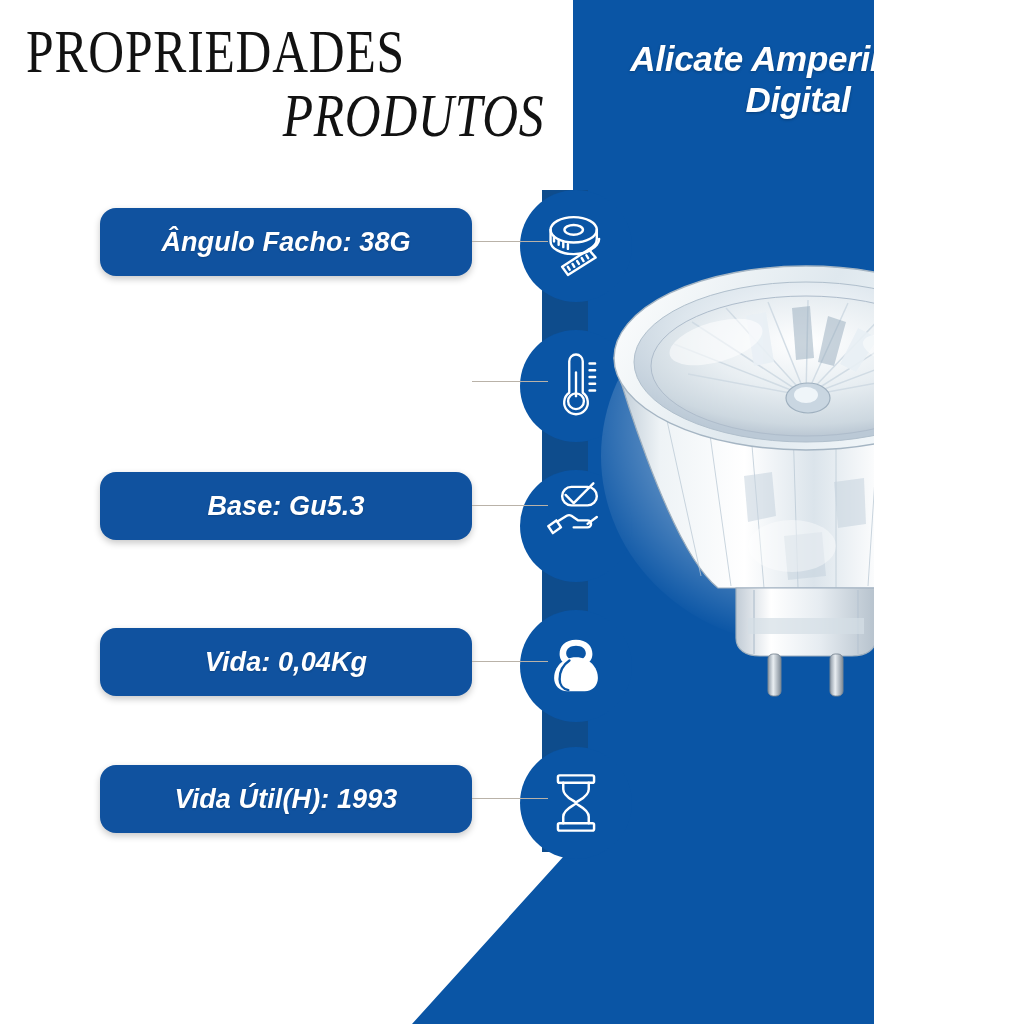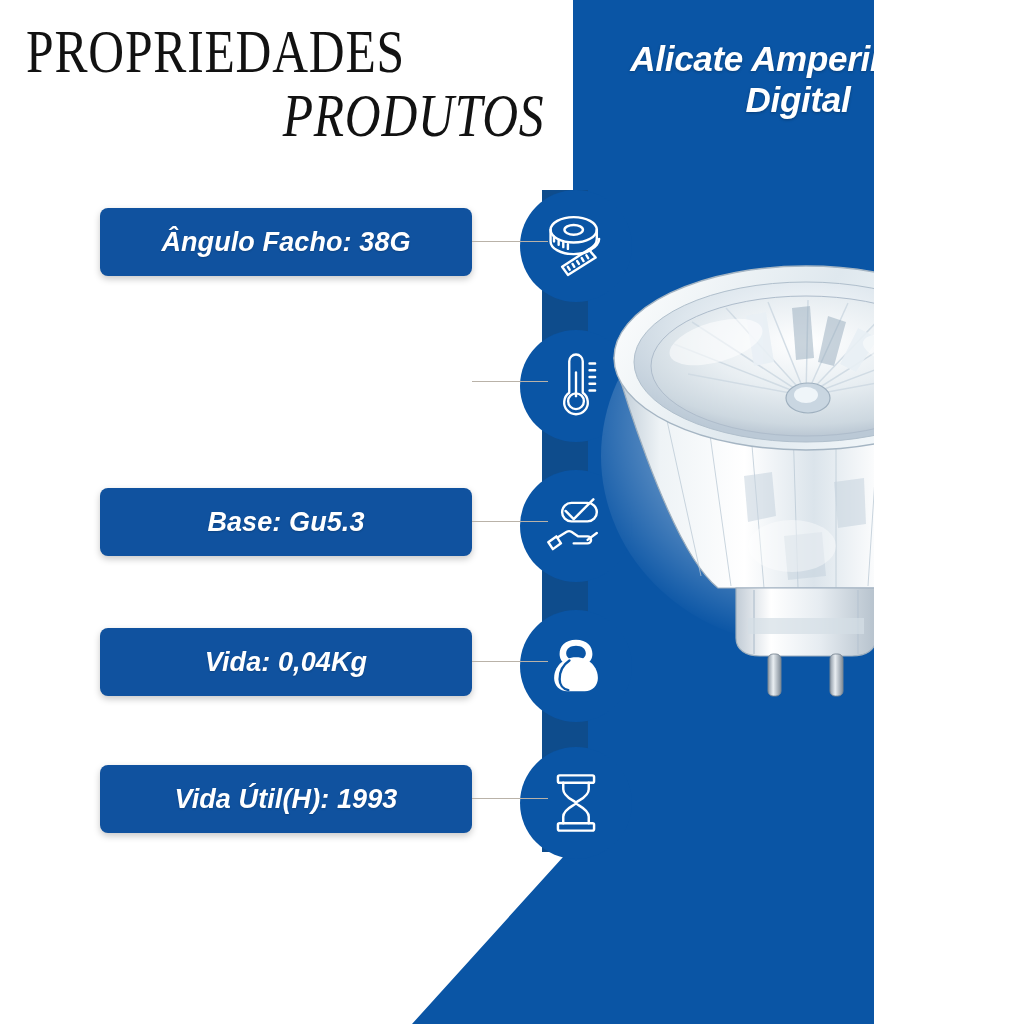--- a/index.html
+++ b/index.html
@@ -69,21 +69,21 @@
     height:120px;
     z-index:5;
   }
   .pill{
     position:absolute;
     left:100px;
     top:18px;
     width:372px;
     height:68px;
     background:#10529f;
-    border-radius:8px;
+    border-radius:16px;
     box-shadow:0 3px 7px rgba(0,0,0,0.22);
     display:flex;align-items:center;justify-content:center;
     box-sizing:border-box;
     padding:0 14px;
   }
   .pill-label{
     color:#ffffff;
     font-weight:bold;
     font-style:italic;
     font-size:27px;
@@ -189,21 +189,21 @@
     <div class="icon-badge">
       <svg width="72" height="72" viewBox="0 0 64 64" fill="none" stroke="#ffffff" stroke-width="2.1" stroke-linecap="round" stroke-linejoin="round">
         <path d="M26,10 a6,6 0 0 1 12,0 L38,38 a10.5,10.5 0 1 1 -12,0 Z"></path>
         <circle cx="32" cy="45.5" r="7"></circle>
         <path d="M32,20 L32,41"></path>
         <path d="M44,12 L49,12 M44,18 L49,18 M44,24 L49,24 M44,30 L49,30 M44,36 L49,36"></path>
       </svg>
     </div>
   </div>
 
-  <div class="spec-row" style="top:470px;padding-left:20px;">
+  <div class="spec-row" style="top:454px;padding-left:20px;">
     <div class="pill">
       <span class="pill-label">Base: Gu5.3</span>
     </div>
     <div class="connector"></div>
     <div class="icon-badge">
       <svg width="74" height="74" viewBox="0 0 64 64" fill="none" stroke="#ffffff" stroke-width="2.1" stroke-linecap="round" stroke-linejoin="round">
 
         <path d="M20,20 a8,8 0 0 1 8,-8 L42,12 a8,8 0 0 1 0,16 L28,28 a8,8 0 0 1 -8,-8 Z"></path>
 
         <path d="M23,19 L30,26 L47,9"></path>

